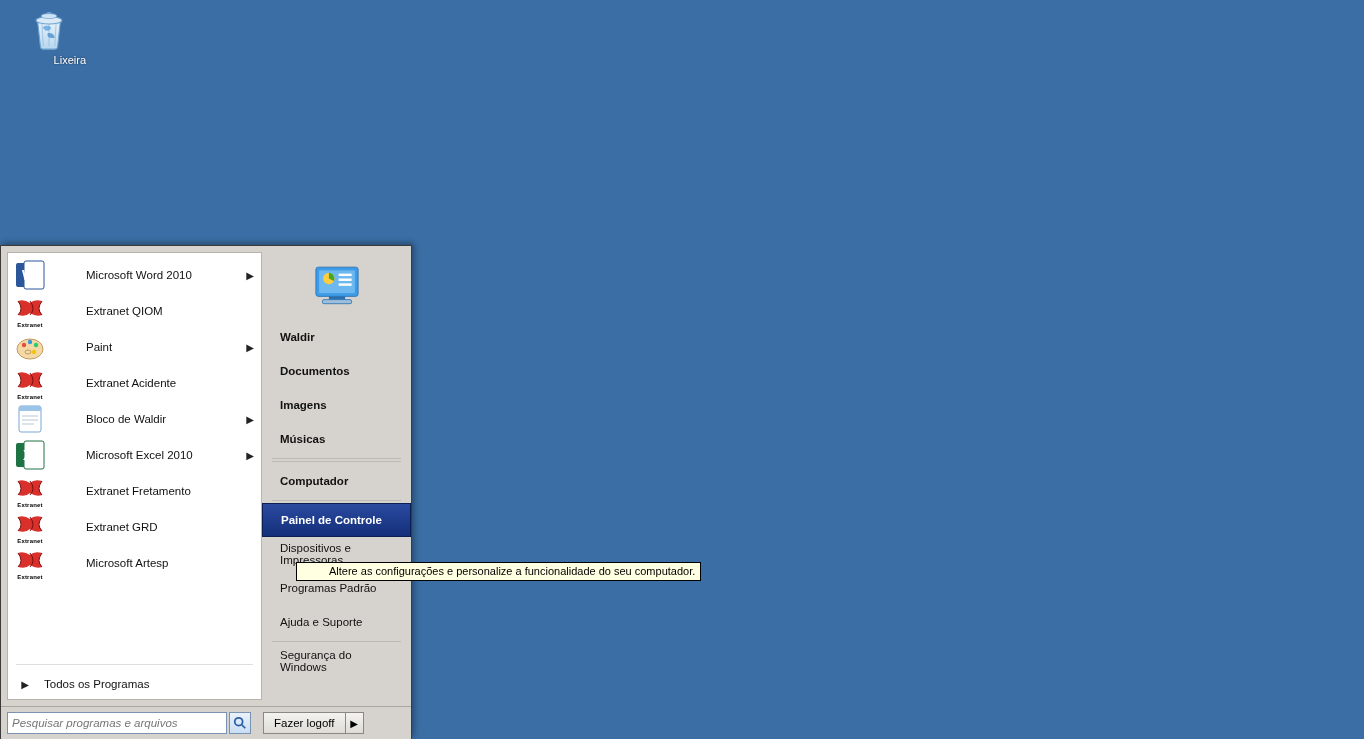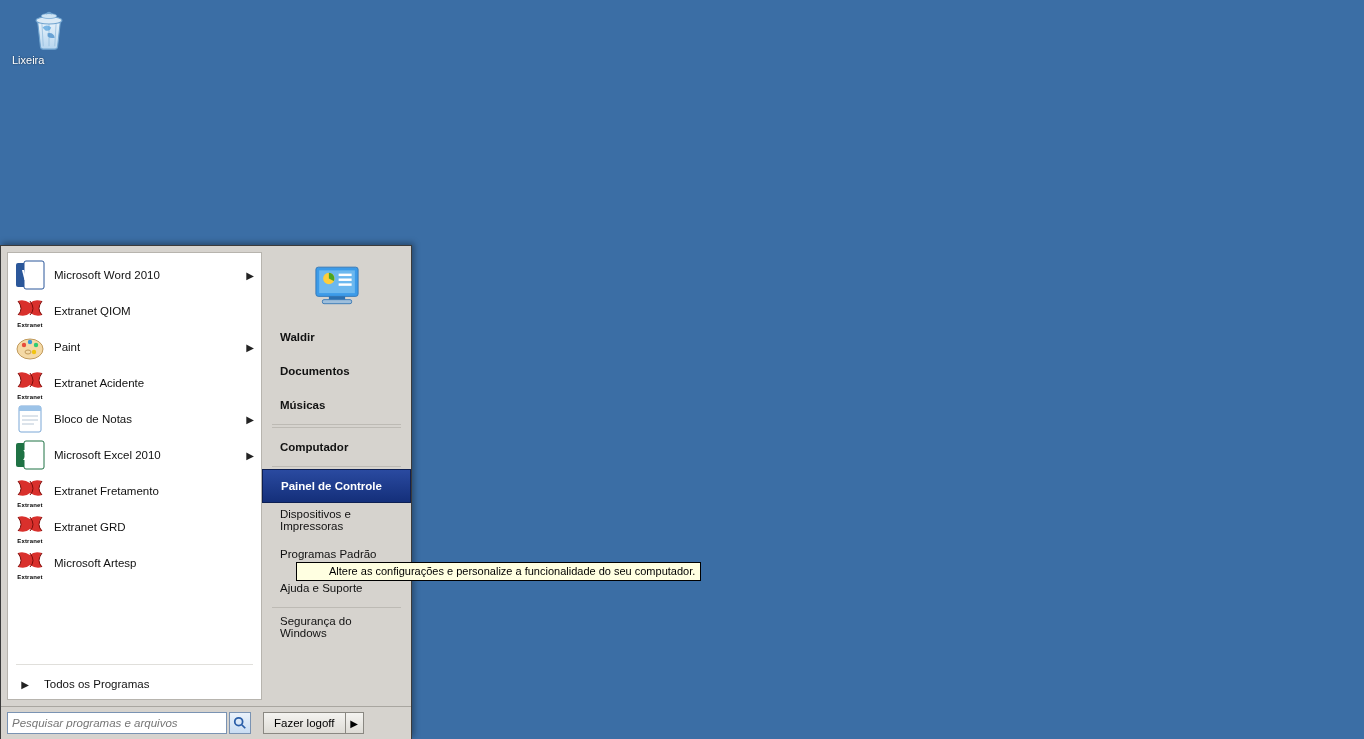--- a/index.html
+++ b/index.html
@@ -1,41 +1,41 @@
 <!DOCTYPE html>
 <html><head>
 <meta charset="utf-8">
 <style>
   * { box-sizing: border-box; margin: 0; padding: 0; font-family: "Segoe UI", Tahoma, sans-serif; }
   html, body { width: 1364px; height: 739px; overflow: hidden; }
   body { background: #3b6ea5; position: relative; }
 
   
-  .desktop-icon { position: absolute; text-align: left; width: 74px; cursor: default; }
+  .desktop-icon { position: absolute; text-align: right; width: 74px; cursor: default; }
   .desktop-icon .label { color: #ffffff; font-size: 11px; margin-top: 2px; text-shadow: 0 0 2px rgba(0,0,0,.6); }
   .recycle-svg { width: 46px; height: 46px; margin: 0 auto; display: block; }
 
   
   .start-menu {
     position: absolute; bottom: 0; left: 0;
     width: 412px; height: 494px;
     background: #d6d3ce;
     border: 1px solid #3b3b3b;
     border-bottom: none;
     box-shadow: 2px -2px 6px rgba(0,0,0,.35);
     display: flex; flex-direction: column;
   }
   .start-body { flex: 1 1 auto; display: flex; border-bottom: 1px solid #a9a6a0; }
   .start-left { width: 255px; background: #ffffff; border: 1px solid #b7b4ae; margin: 6px 0 6px 6px; display: flex; flex-direction: column; }
   .start-right { flex: 1; background: #d6d3ce; padding: 6px 0 6px 0; display: flex; flex-direction: column; }
 
   .prog-list { flex: 1 1 auto; padding: 4px 0; }
   .prog-item { display: flex; align-items: center; height: 36px; padding: 0 6px; cursor: default; }
   .prog-icon { width: 32px; height: 32px; flex: 0 0 32px; display: flex; align-items: center; justify-content: center; }
-  .prog-label { flex: 1; font-size: 11.5px; color: #111; padding-left: 8px; white-space: nowrap; overflow: hidden; text-overflow: ellipsis; }
+  .prog-label { flex: 1; font-size: 11.5px; color: #111; padding-left: 8px; white-space: nowrap; overflow: hidden; text-overflow: ellipsis; margin-left: 32px; }
   .prog-arrow { width: 10px; text-align: center; color: #222; font-size: 10px; }
 
   .left-sep { height: 1px; background: #e0dfdb; margin: 4px 8px; }
 
   .all-programs { display: flex; align-items: center; height: 30px; padding: 0 10px; font-size: 11.5px; color: #111; cursor: default; }
   .all-arrow { width: 14px; text-align: center; color: #222; font-size: 10px; margin-right: 12px; }
 
   .right-icon-wrap { height: 66px; display: flex; align-items: center; justify-content: center; }
   .right-icon { width: 52px; height: 52px; }
 
@@ -141,21 +141,21 @@
           <div class="prog-item">
             <div class="prog-icon">
               <svg viewBox="0 0 32 32" width="32" height="32">
                 <rect x="5" y="3" width="22" height="26" rx="2" fill="#fff" stroke="#7aa7d6"></rect>
                 <rect x="5" y="3" width="22" height="5" fill="#9cc3e8"></rect>
                 <line x1="8" y1="13" x2="24" y2="13" stroke="#b8c7d6"></line>
                 <line x1="8" y1="17" x2="24" y2="17" stroke="#b8c7d6"></line>
                 <line x1="8" y1="21" x2="20" y2="21" stroke="#b8c7d6"></line>
               </svg>
             </div>
-            <div class="prog-label">Bloco de Notas</div>
+            <div class="prog-label">Bloco de Waldir</div>
             <div class="prog-arrow">▶</div>
           </div>
           <div class="prog-item">
             <div class="prog-icon">
               <svg viewBox="0 0 32 32" width="32" height="32">
                 <rect x="2" y="4" width="22" height="24" rx="2" fill="#1f7244"></rect>
                 <rect x="10" y="2" width="20" height="28" rx="2" fill="#fff" stroke="#1f7244"></rect>
                 <text x="9" y="21" font-size="14" font-weight="700" fill="#fff" font-family="Segoe UI">X</text>
               </svg>
             </div>
@@ -221,20 +221,23 @@
         </svg>
       </div>
       <div class="right-list" id="right-list">
           <div class="right-item bold">
             <span>Waldir</span>
           </div>
           <div class="right-item bold">
             <span>Documentos</span>
           </div>
           <div class="right-item bold">
+            <span>Imagens</span>
+          </div>
+          <div class="right-item bold">
             <span>Músicas</span>
           </div>
           <div class="right-sep"></div>
           <div class="right-sep"></div>
           <div class="right-item bold">
             <span>Computador</span>
           </div>
           <div class="right-sep"></div>
           <div class="right-item bold selected">
             <span>Painel de Controle</span>

